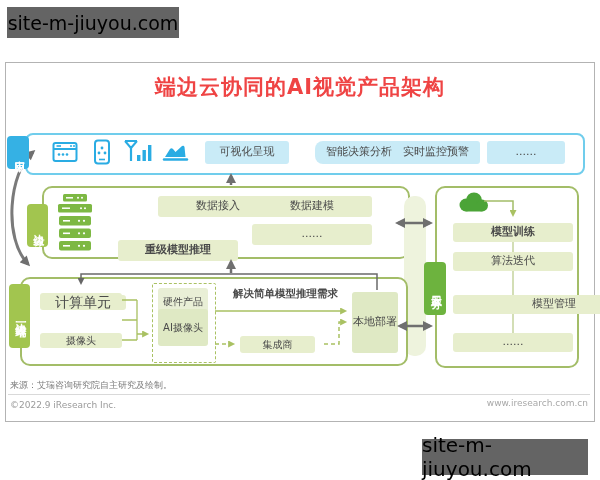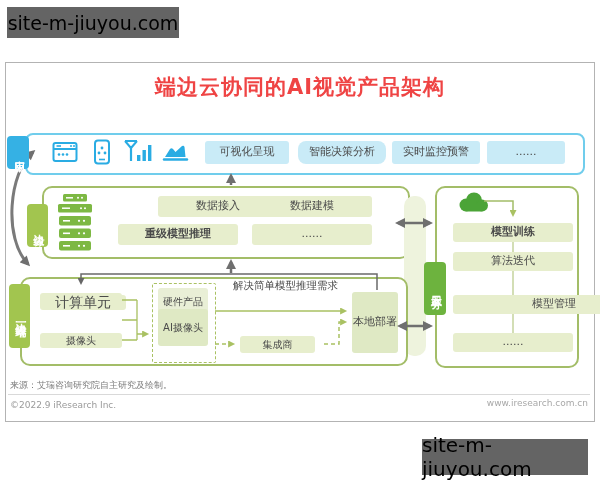--- a/index.html
+++ b/index.html
@@ -14,21 +14,21 @@
   .blab{background:#35b1e4;}
   .glab{background:#a2c54f;}
   .dglab{background:#6db33e;}
   .pill{position:absolute;display:flex;align-items:center;justify-content:center;text-align:center;border-radius:3px;color:#4a4a4a;line-height:1.15;}
   .bpill{background:#c9ebf7;font-size:11px;height:23px;}
   .gpill{background:#e7eecd;font-size:11px;}
   .gpill2{background:#dfe9c4;font-size:10px;}
   .bold{font-weight:bold;}
   .dashedbox{position:absolute;border:1.5px dashed #a9c162;border-radius:2px;}
   .lane{position:absolute;background:#eef3dd;border-radius:10px;}
-  .note{position:absolute;font-size:10.5px;font-weight:normal;color:#4a4a4a;text-align:center;}
+  .note{position:absolute;font-size:10.5px;font-weight:bold;color:#4a4a4a;text-align:center;margin-top:8px;}
   .foot{position:absolute;font-size:9px;color:#7d7d7d;}
   svg.overlay{position:absolute;left:0;top:0;pointer-events:none;z-index:4;}
   .icon{position:absolute;}
 </style>
 </head>
 <body>
 
 <div id="stage">
 
   <div class="wm" style="left:7px;top:7px;width:172px;height:31px;">site-m-jiuyou.com</div>
@@ -64,21 +64,21 @@
     <rect x="13" y="16" width="3.4" height="6" fill="#2aace3"></rect>
     <rect x="18.5" y="11" width="3.4" height="11" fill="#2aace3"></rect>
     <rect x="24" y="6" width="3.4" height="16" fill="#2aace3"></rect>
   </svg>
   <svg class="icon" style="left:162px;top:140px;" width="28" height="24" viewBox="0 0 28 24">
     <path d="M3 17 L8 9 Q9.5 7.5 11 9 L13.5 12 L20 6 Q22 5 22.5 7 L23.5 17 Z" fill="#2aace3"></path>
     <line x1="2" y1="19.5" x2="25" y2="19.5" stroke="#2aace3" stroke-width="2.4" stroke-linecap="round"></line>
   </svg>
 
   <div class="pill bpill" style="left:205px;top:141px;width:84px;">可视化呈现</div>
-  <div class="pill bpill" style="left:298px;top:141px;width:88px;border-radius:8px;">智能决策分析</div>
+  <div class="pill bpill" style="left:315px;top:141px;width:88px;border-radius:8px;">智能决策分析</div>
   <div class="pill bpill" style="left:392px;top:141px;width:88px;">实时监控预警</div>
   <div class="pill bpill" style="left:487px;top:141px;width:78px;">......</div>
 
   <div class="gbox" style="left:42px;top:186px;width:364px;height:69px;"></div>
   <div class="vlabel glab" style="left:27px;top:204px;width:21px;height:43px;">边缘</div>
 
   <svg class="icon" style="left:56px;top:193px;" width="38" height="21" viewBox="0 0 38 21">
     <rect x="7" y="1" width="24" height="7.5" rx="1.5" fill="#7db843"></rect>
     <line x1="10" y1="4.8" x2="17" y2="4.8" stroke="#fff" stroke-width="1.5"></line>
     <circle cx="22" cy="4.8" r="1" fill="#fff"></circle>
@@ -102,21 +102,21 @@
         <circle cx="26" cy="4.8" r="1.1"></circle>
       <circle cx="21" cy="17.3" r="1.1"></circle>
         <circle cx="26" cy="17.3" r="1.1"></circle>
       <circle cx="21" cy="29.8" r="1.1"></circle>
         <circle cx="26" cy="29.8" r="1.1"></circle>
     </g>
   </svg>
 
   <div class="pill gpill" style="left:118px;top:196px;width:120px;height:21px;margin-left:40px;">数据接入</div>
   <div class="pill gpill" style="left:252px;top:196px;width:120px;height:21px;">数据建模</div>
-  <div class="pill gpill bold" style="left:118px;top:224px;width:120px;height:21px;">重级模型推理</div>
+  <div class="pill gpill bold" style="left:118px;top:240px;width:120px;height:21px;">重级模型推理</div>
   <div class="pill gpill" style="left:252px;top:224px;width:120px;height:21px;">......</div>
 
   <div class="lane" style="left:404px;top:196px;width:22px;height:160px;"></div>
 
   <div class="gbox" style="left:435px;top:186px;width:140px;height:178px;"></div>
   <div class="vlabel dglab" style="left:424px;top:262px;width:22px;height:53px;">云服务</div>
   <svg class="icon" style="left:455px;top:190px;" width="36" height="24" viewBox="0 0 36 24">
     <g fill="#4ba437">
       <circle cx="11" cy="15" r="6.5"></circle>
         <circle cx="19" cy="10.5" r="8"></circle>

